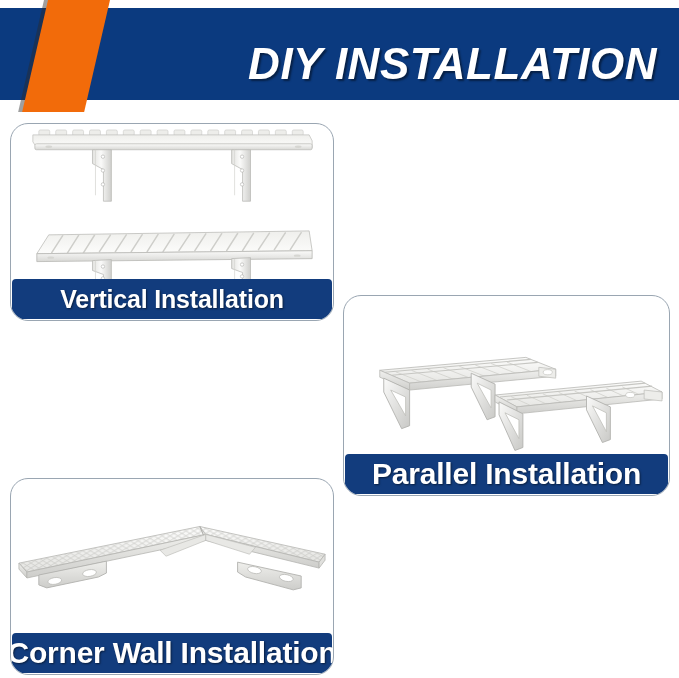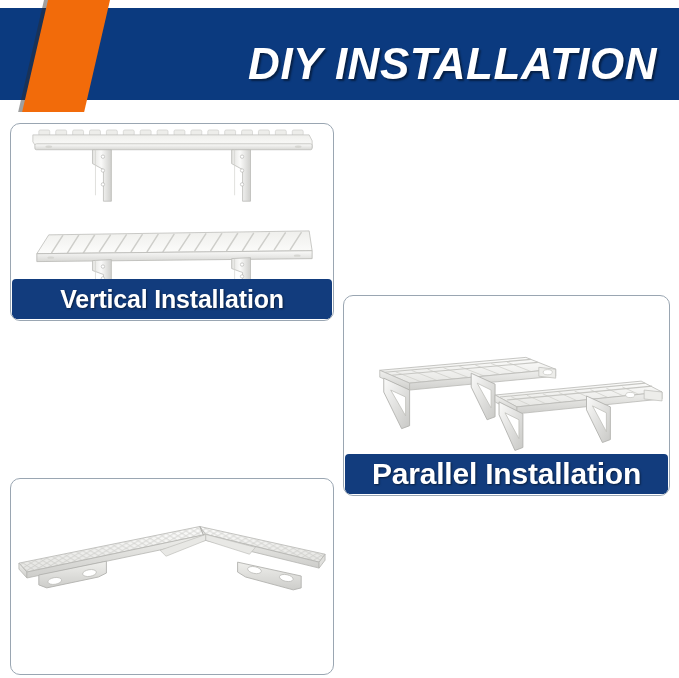--- a/index.html
+++ b/index.html
@@ -28,21 +28,21 @@
     display:flex;align-items:center;justify-content:flex-end;
     padding-right:22px;box-sizing:border-box;
     color:#ffffff;font-size:44px;font-weight:bold;font-style:italic;
     letter-spacing:.5px;white-space:nowrap;
     text-shadow:2px 2px 2px rgba(0,0,0,.45);
   }
 
   
   .panel{
     position:absolute;box-sizing:border-box;
-    background:#ffffff;border:1px solid #9AA6B2;border-radius:10px;
+    background:#ffffff;border:1px solid #9AA6B2;border-radius:18px;
     overflow:hidden;
   }
   .panel-art{position:absolute;left:0;top:0;width:100%;height:100%;}
   .panel-art svg{display:block;width:100%;height:100%;}
 
   .panel-label{
     position:absolute;left:1px;right:1px;bottom:1px;
     height:40px;background:#123C7D;border-radius:4px;
     display:flex;align-items:center;justify-content:center;
     color:#ffffff;font-size:25px;font-weight:bold;
@@ -302,13 +302,14 @@
         <ellipse cx="79" cy="95" rx="7" ry="3.4" fill="#ffffff" stroke="#BEBEBA" stroke-width=".8" transform="rotate(-9 79 95)"></ellipse>
       </g>
 
       <g>
         <path d="M228,84 L292,98 L292,110 L284,112 L236,99 L228,94 Z" fill="url(#cFace)" stroke="#B2B2AE" stroke-width=".9"></path>
         <ellipse cx="245" cy="92" rx="7" ry="3.4" fill="#ffffff" stroke="#BEBEBA" stroke-width=".8" transform="rotate(12 245 92)"></ellipse>
         <ellipse cx="277" cy="100" rx="7" ry="3.4" fill="#ffffff" stroke="#BEBEBA" stroke-width=".8" transform="rotate(12 277 100)"></ellipse>
       </g>
     </svg>
   </div>
+  <div class="panel-label wide">Corner Wall Installation</div>
 </div>
 
 </body></html>

